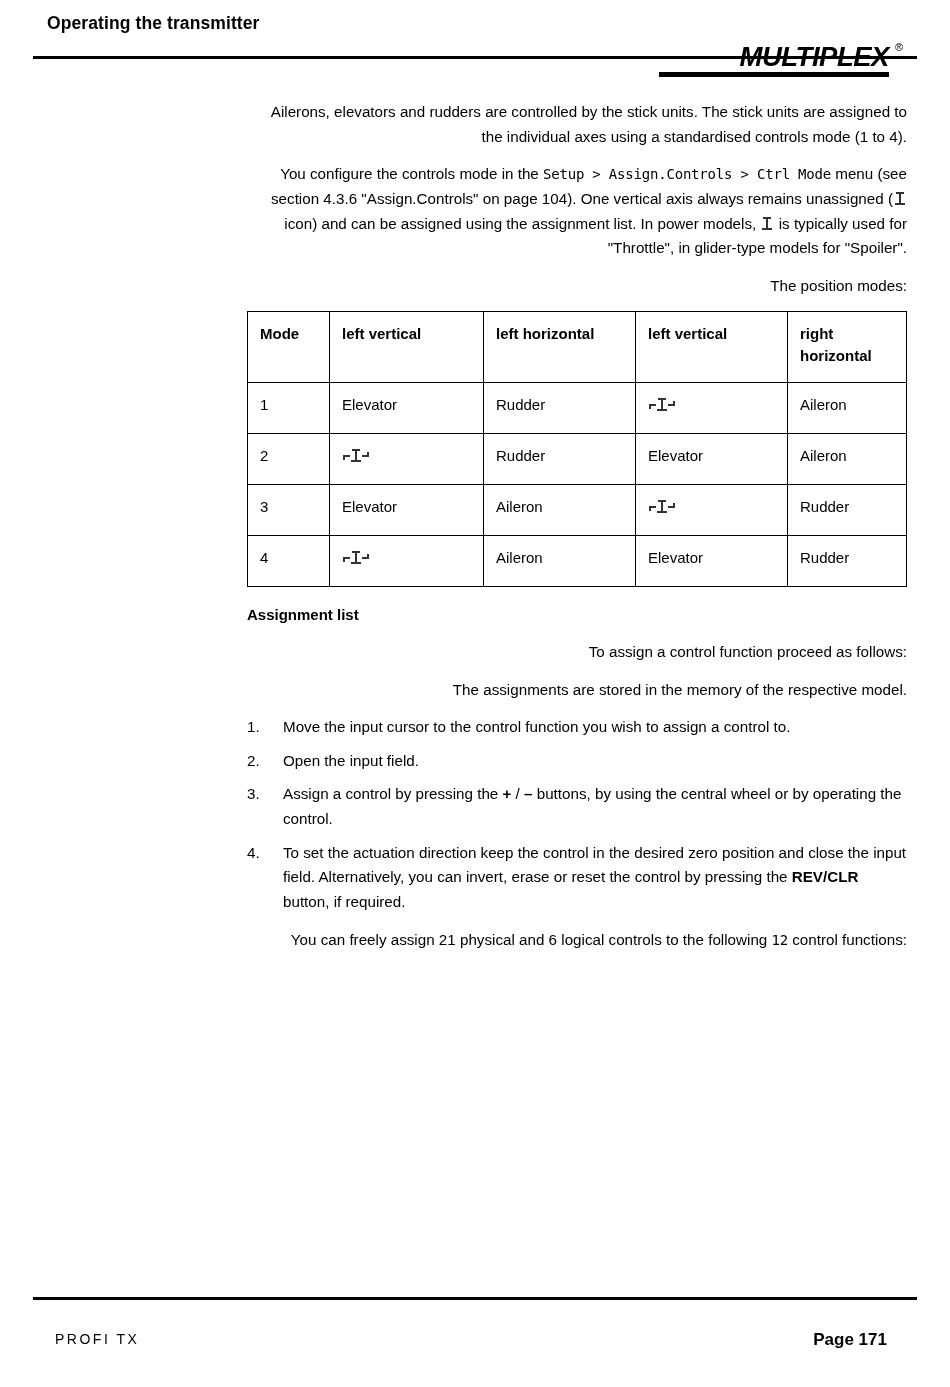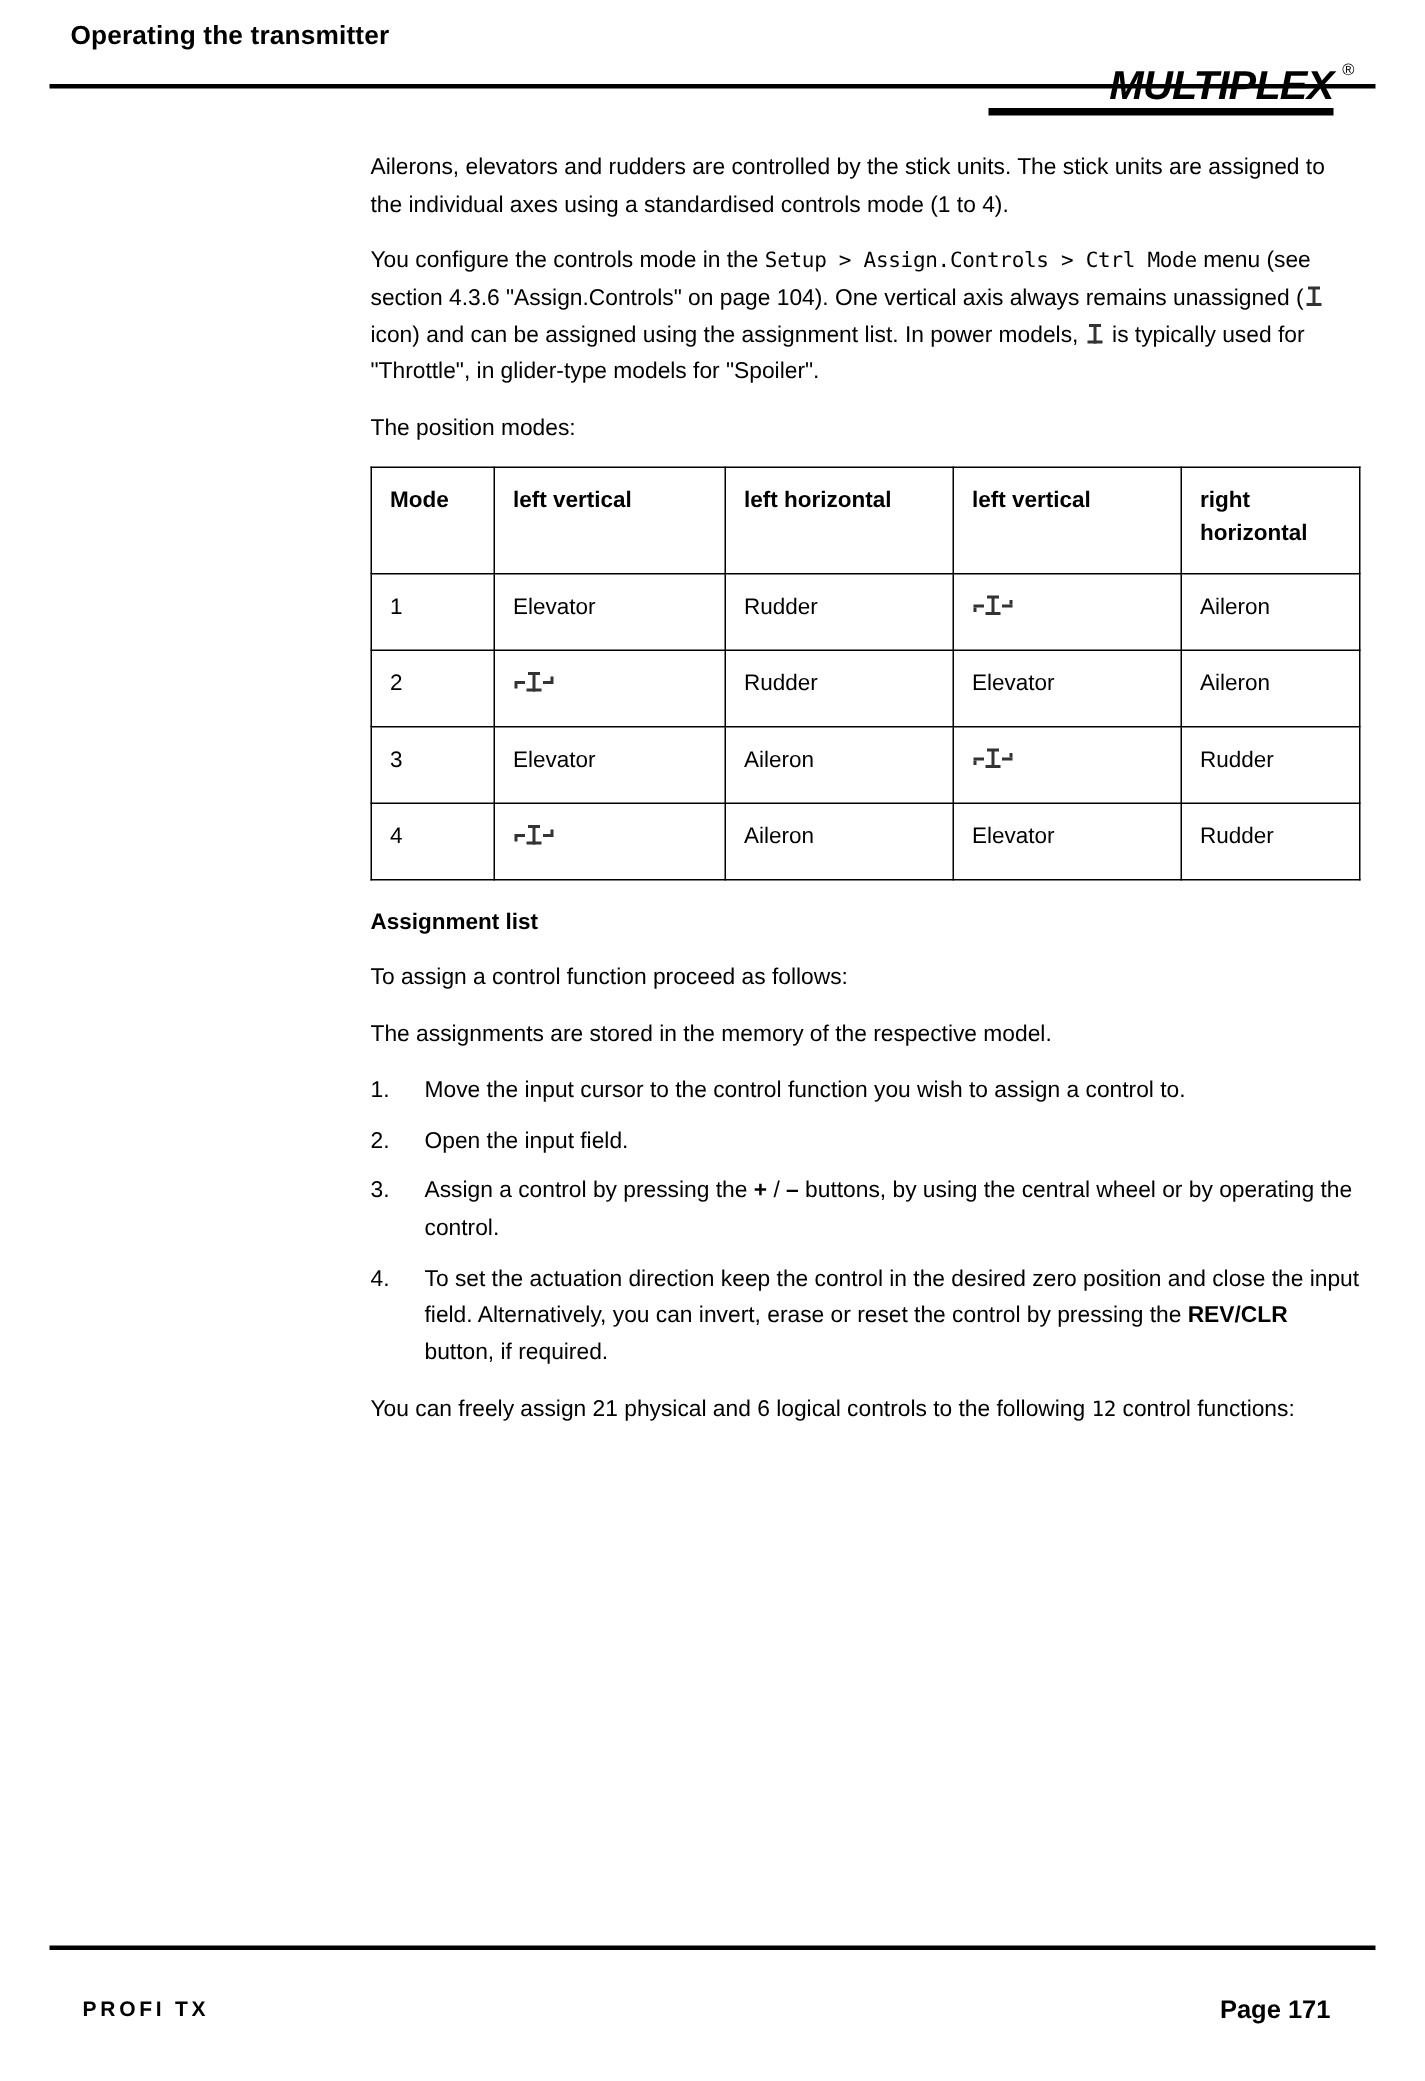--- a/index.html
+++ b/index.html
@@ -94,21 +94,21 @@
   h3.sec {
     font-size: 15px;
     font-weight: bold;
     margin: 0 0 15px 0;
     line-height: 1.3;
   }
   p.body {
     font-size: 15.2px;
     line-height: 1.62;
     margin: 0 0 13px 0;
-    text-align: left;
+    text-align: right;
   }
   .mono {
     font-family: "DejaVu Sans Mono", monospace;
     font-size: 14px;
     letter-spacing: -0.2px;
   }
   .bold { font-weight: bold; }
 
   
   .stickicon {
@@ -195,21 +195,21 @@
     top: 1297px;
     width: 884px;
     height: 3px;
     background: #000;
   }
   .footer-left {
     position: absolute;
     left: 55px;
     top: 1331px;
     font-size: 14px;
-    font-weight: bold;
+    font-weight: normal;
     letter-spacing: 2.5px;
     font-family: "Liberation Sans", sans-serif;
   }
   .footer-right {
     position: absolute;
     right: 47px;
     top: 1330px;
     font-size: 17px;
     font-weight: bold;
   }

